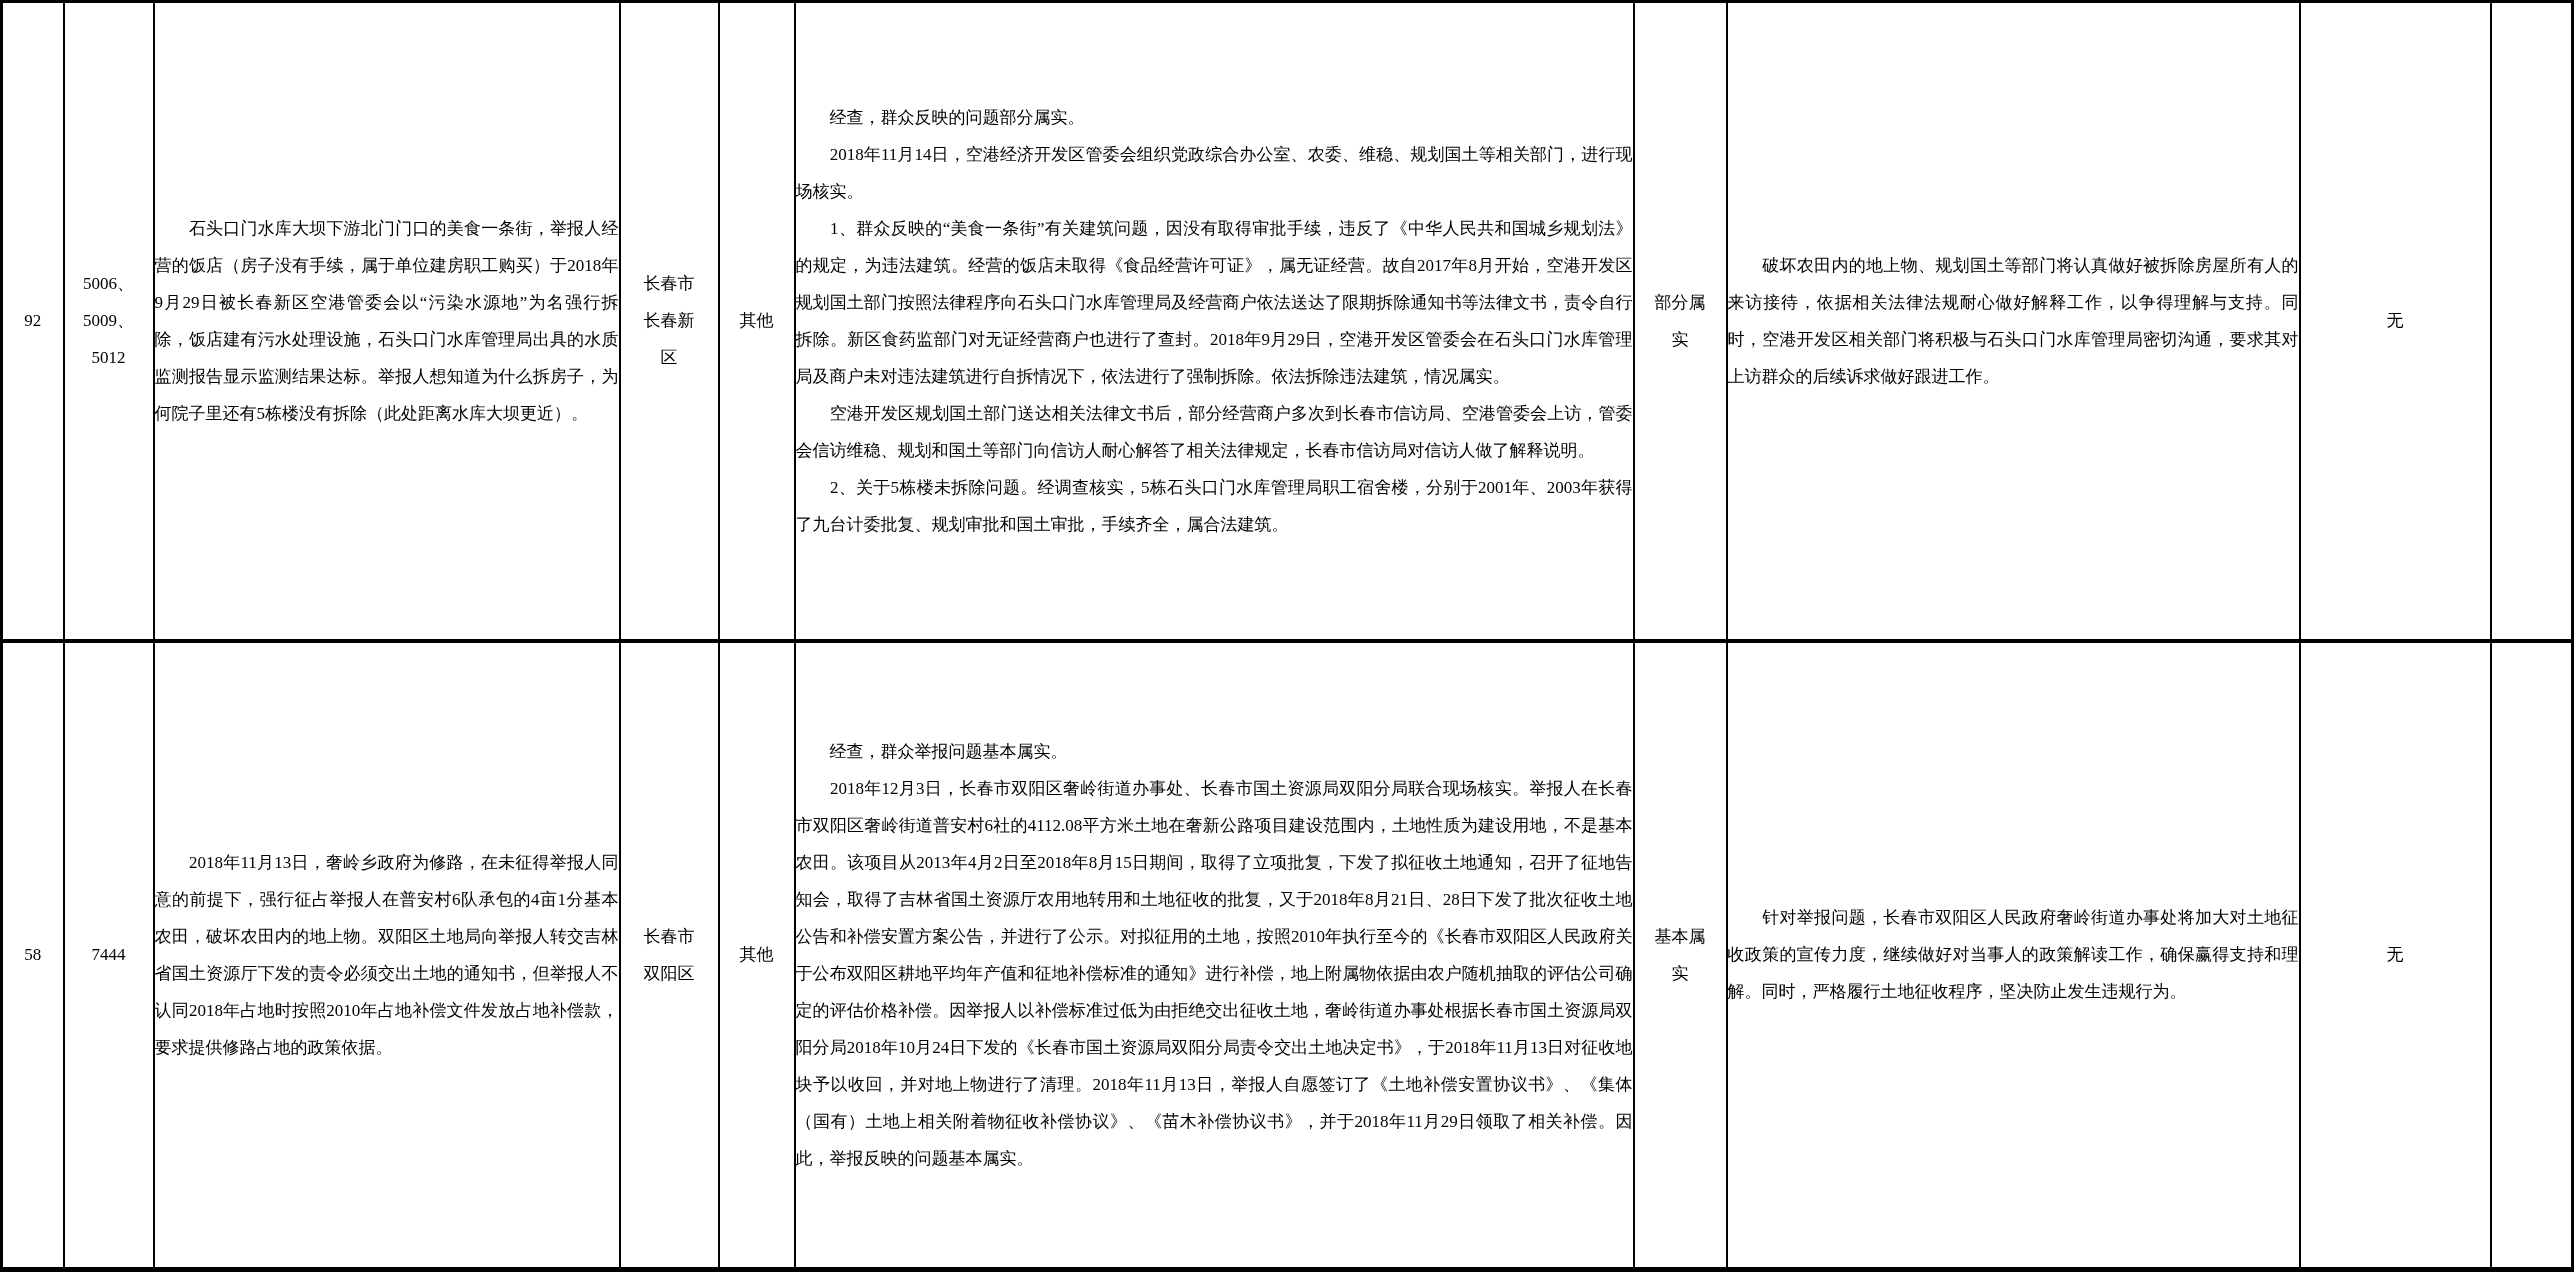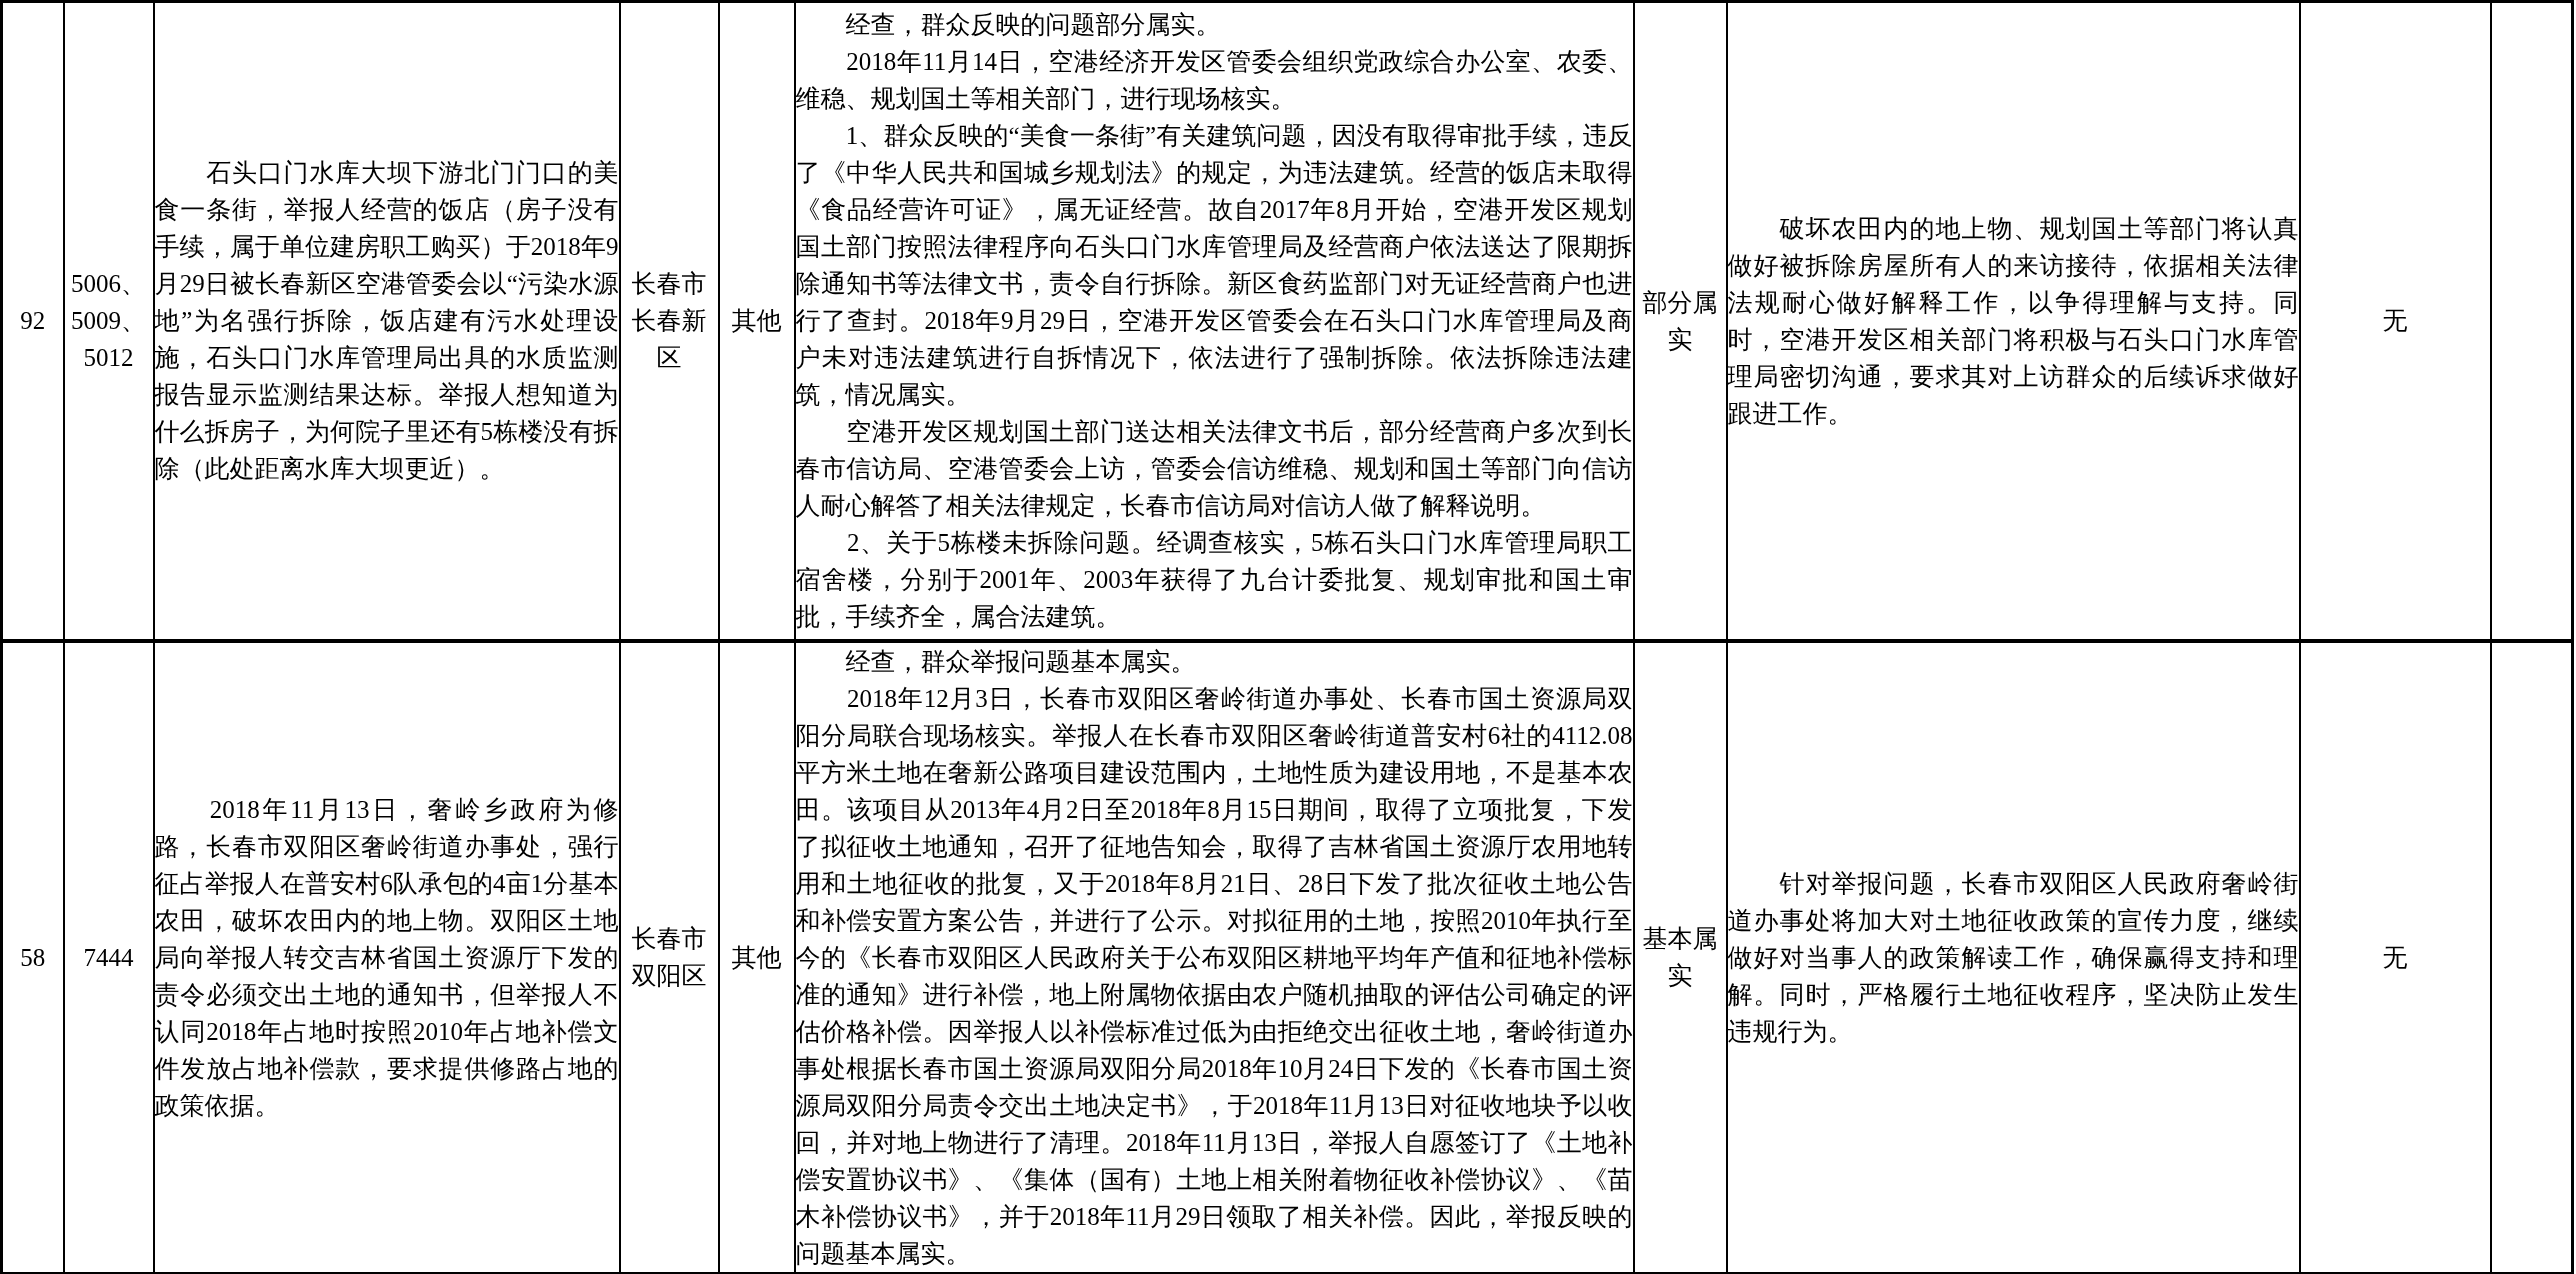--- a/index.html
+++ b/index.html
@@ -19,21 +19,21 @@
     table-layout: fixed;
     width: 2574px;
     height: 1269px;
     border: 3.8px solid #000;
     border-top-width: 3px;
     border-bottom-width: 5.3px;
   }
   table.petition td {
     border: 2.3px solid #000;
     vertical-align: middle;
-    font-size: 25px;
+    font-size: 17px;
     line-height: 37px;
     white-space: pre-line;
     overflow: hidden;
     padding: 0;
   }
   tr.row-a { height: 639px; }
   tr.row-b { height: 629px; }
   tr.row-a td { border-bottom: 4.6px solid #000; }
   td.center { text-align: center; }
   td.just {
@@ -76,21 +76,21 @@
 　　2、关于5栋楼未拆除问题。经调查核实，5栋石头口门水库管理局职工宿舍楼，分别于2001年、2003年获得了九台计委批复、规划审批和国土审批，手续齐全，属合法建筑。</td>
       <td class="center">部分属
 实</td>
       <td class="just">　　破坏农田内的地上物、规划国土等部门将认真做好被拆除房屋所有人的来访接待，依据相关法律法规耐心做好解释工作，以争得理解与支持。同时，空港开发区相关部门将积极与石头口门水库管理局密切沟通，要求其对上访群众的后续诉求做好跟进工作。</td>
       <td class="center">无</td>
       <td class="center"></td>
     </tr>
     <tr class="row-b">
       <td class="center">58</td>
       <td class="center">7444</td>
-      <td class="just">　　2018年11月13日，奢岭乡政府为修路，长春市双阳区奢岭街道办事处，强行征占举报人在普安村6队承包的4亩1分基本农田，破坏农田内的地上物。双阳区土地局向举报人转交吉林省国土资源厅下发的责令必须交出土地的通知书，但举报人不认同2018年占地时按照2010年占地补偿文件发放占地补偿款，要求提供修路占地的政策依据。</td>
+      <td class="just">　　2018年11月13日，奢岭乡政府为修路，在未征得举报人同意的前提下，强行征占举报人在普安村6队承包的4亩1分基本农田，破坏农田内的地上物。双阳区土地局向举报人转交吉林省国土资源厅下发的责令必须交出土地的通知书，但举报人不认同2018年占地时按照2010年占地补偿文件发放占地补偿款，要求提供修路占地的政策依据。</td>
       <td class="center">长春市
 双阳区</td>
       <td class="center">其他</td>
       <td class="just">　　经查，群众举报问题基本属实。
 　　2018年12月3日，长春市双阳区奢岭街道办事处、长春市国土资源局双阳分局联合现场核实。举报人在长春市双阳区奢岭街道普安村6社的4112.08平方米土地在奢新公路项目建设范围内，土地性质为建设用地，不是基本农田。该项目从2013年4月2日至2018年8月15日期间，取得了立项批复，下发了拟征收土地通知，召开了征地告知会，取得了吉林省国土资源厅农用地转用和土地征收的批复，又于2018年8月21日、28日下发了批次征收土地公告和补偿安置方案公告，并进行了公示。对拟征用的土地，按照2010年执行至今的《长春市双阳区人民政府关于公布双阳区耕地平均年产值和征地补偿标准的通知》进行补偿，地上附属物依据由农户随机抽取的评估公司确定的评估价格补偿。因举报人以补偿标准过低为由拒绝交出征收土地，奢岭街道办事处根据长春市国土资源局双阳分局2018年10月24日下发的《长春市国土资源局双阳分局责令交出土地决定书》，于2018年11月13日对征收地块予以收回，并对地上物进行了清理。2018年11月13日，举报人自愿签订了《土地补偿安置协议书》、《集体（国有）土地上相关附着物征收补偿协议》、《苗木补偿协议书》，并于2018年11月29日领取了相关补偿。因此，举报反映的问题基本属实。</td>
       <td class="center">基本属
 实</td>
       <td class="just">　　针对举报问题，长春市双阳区人民政府奢岭街道办事处将加大对土地征收政策的宣传力度，继续做好对当事人的政策解读工作，确保赢得支持和理解。同时，严格履行土地征收程序，坚决防止发生违规行为。</td>
       <td class="center">无</td>
       <td class="center"></td>

